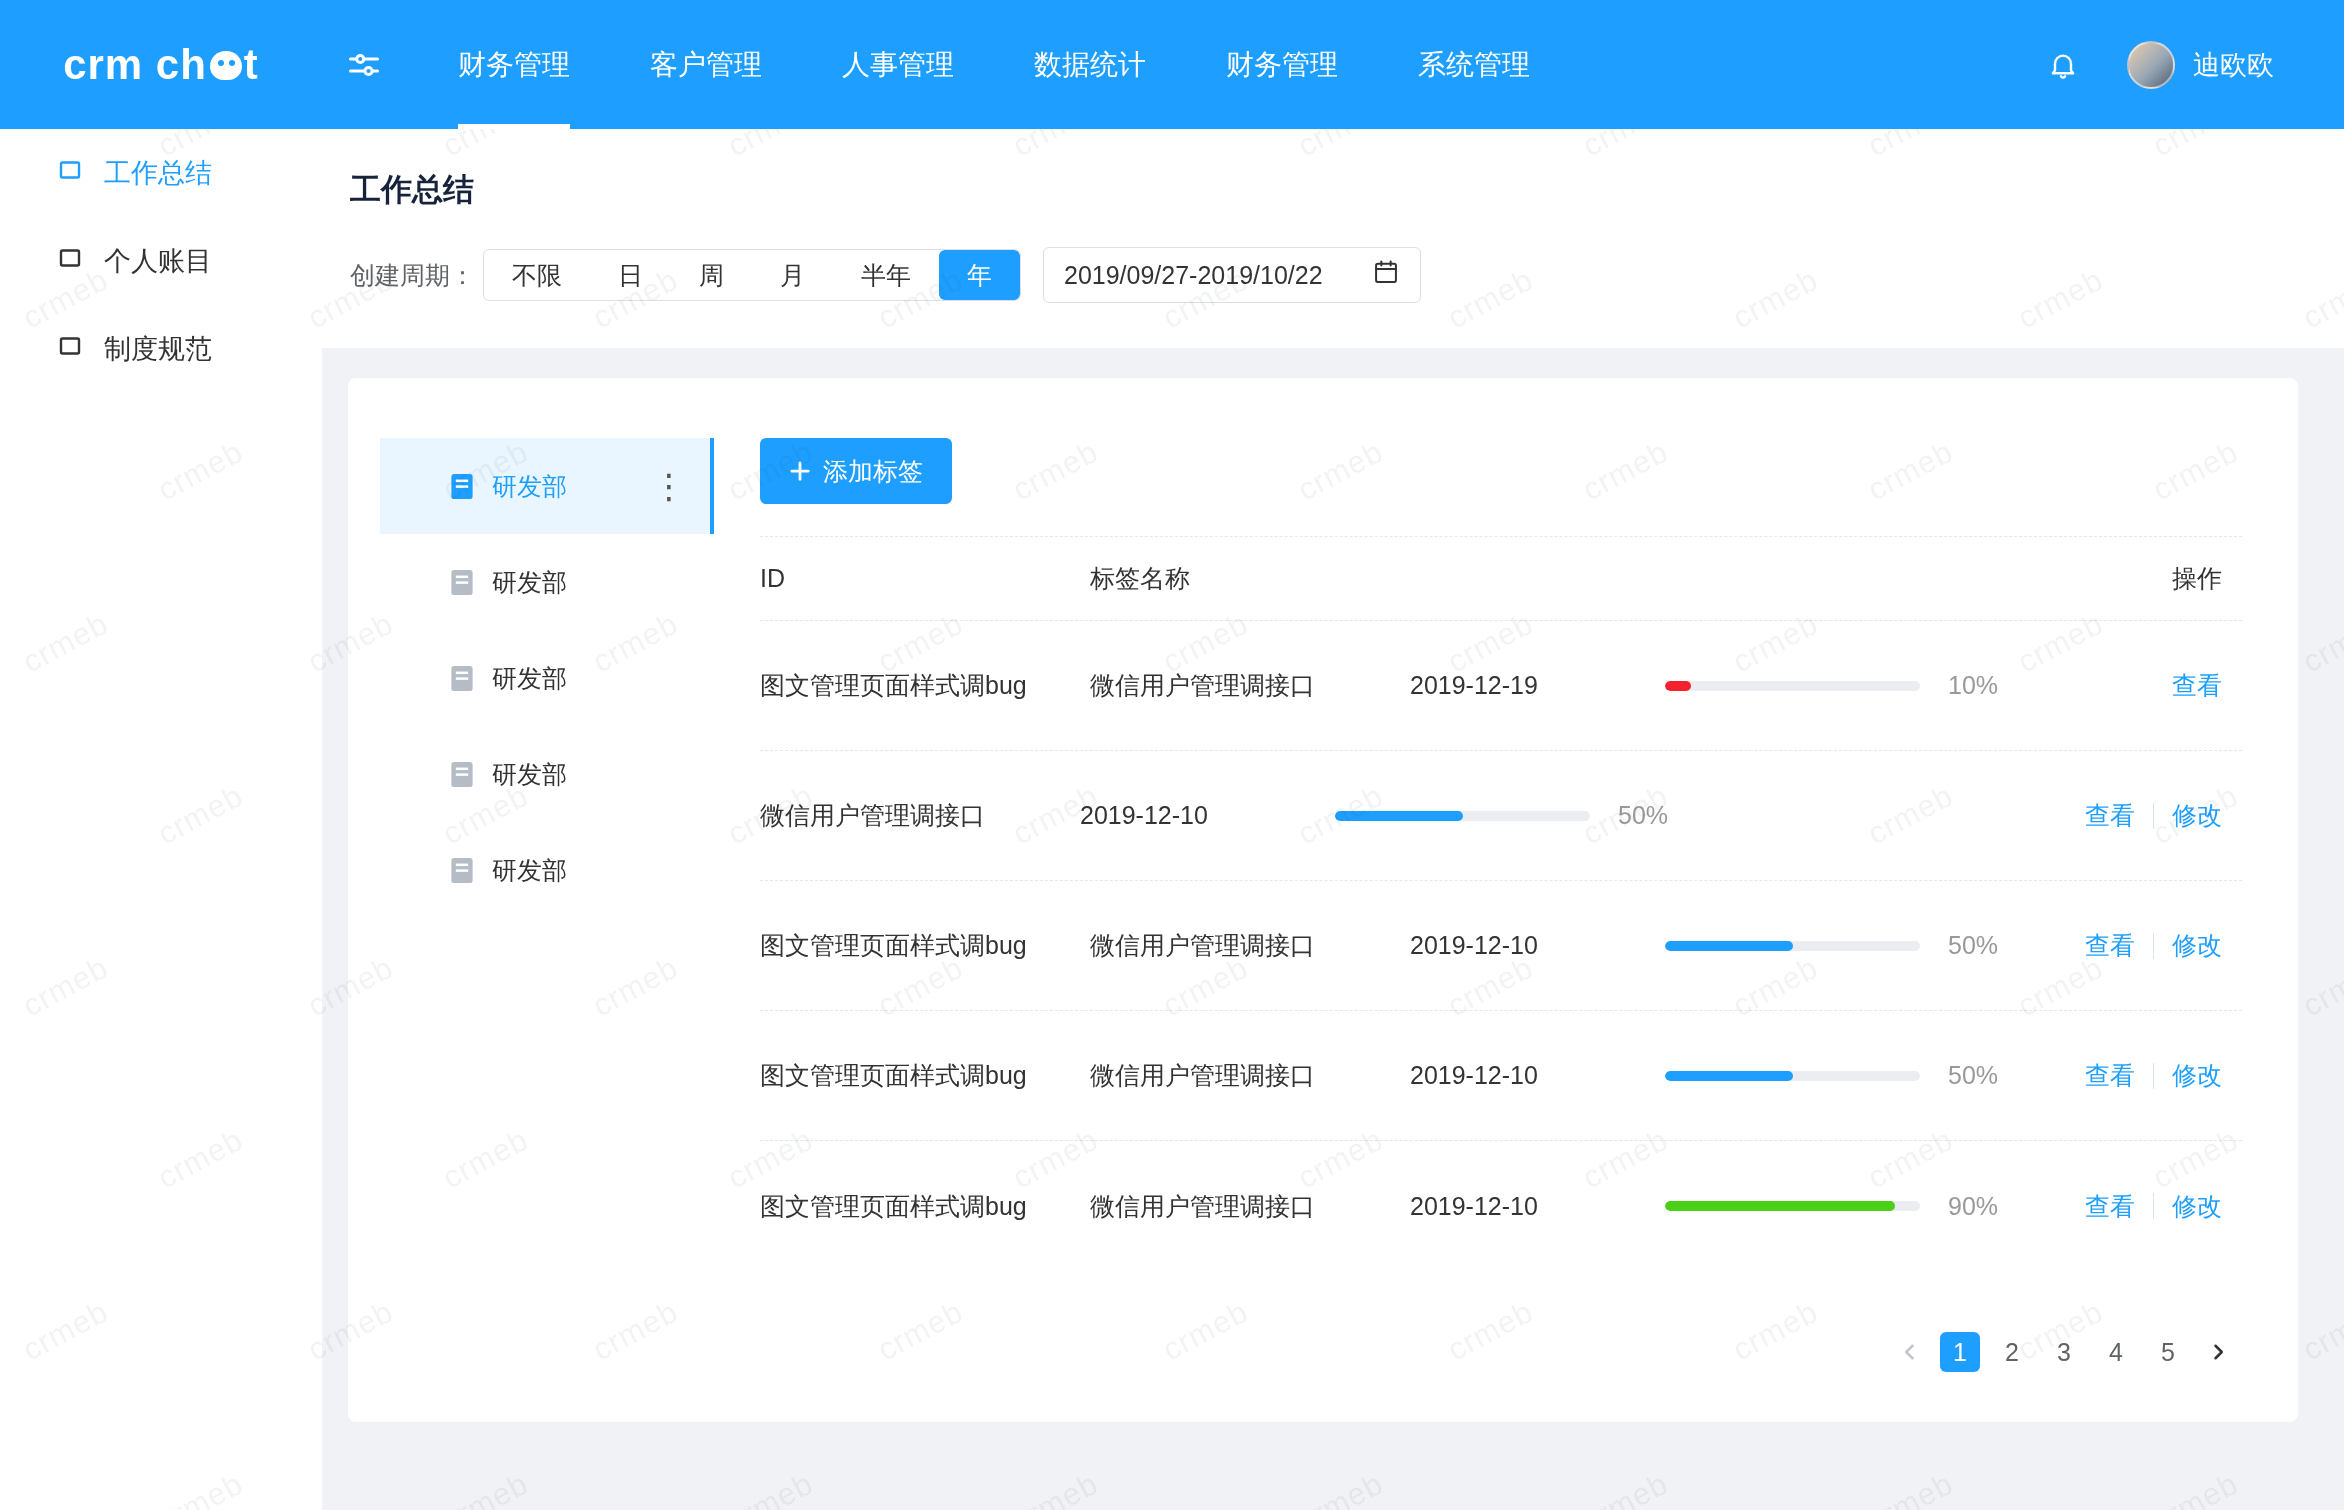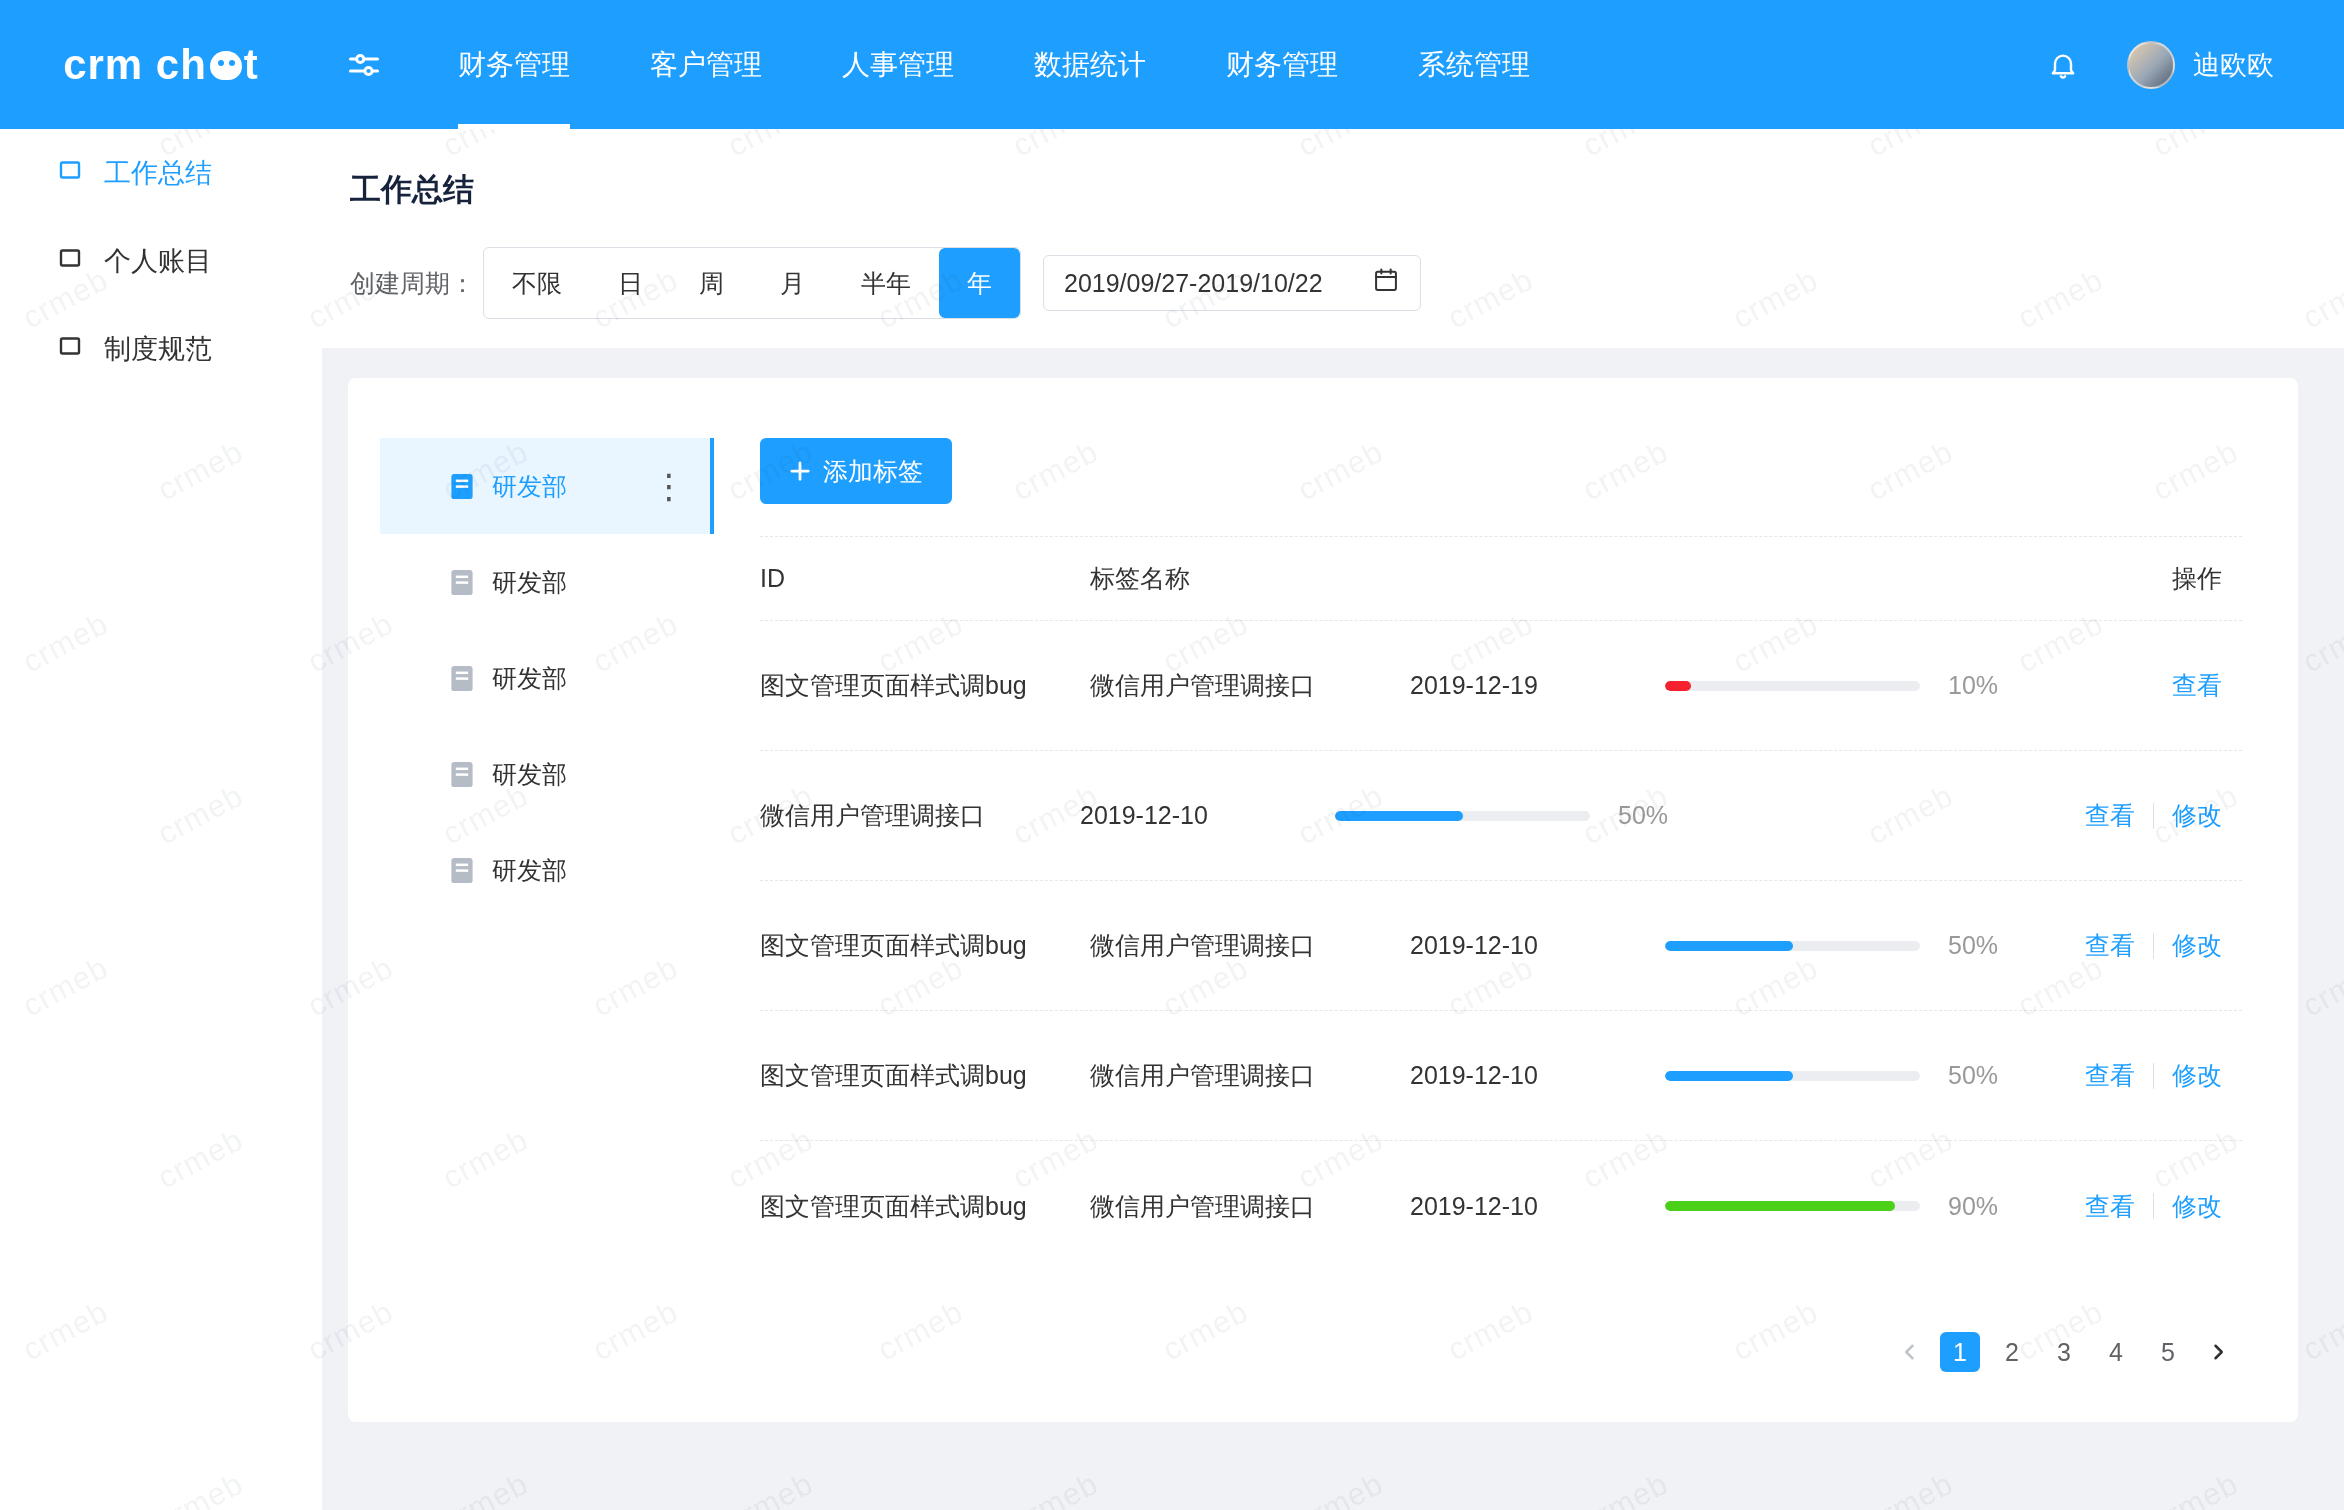--- a/index.html
+++ b/index.html
@@ -55,21 +55,21 @@
   .side-item.active { color:#1E9FFF; }
   .main { flex:1; display:flex; flex-direction:column; min-width:0; }
 
   
   .page-head { background:#fff; height:219px; padding:40px 0 0 28px; }
   .page-title { font-size:31px; font-weight:bold; color:#17233d; }
   .filter-row { display:flex; align-items:center; margin-top:36px; }
   .filter-label { font-size:25px; color:#606266; }
   .seg {
     display:flex; align-items:center; border:1px solid #dcdfe6;
-    border-radius:6px; height:72px; margin-left:8px; overflow:hidden; background:#fff;
+    border-radius:6px; height:52px; margin-left:8px; overflow:hidden; background:#fff;
   }
   .seg-item {
     height:100%; display:flex; align-items:center; padding:0 28px;
     font-size:25px; color:#333; cursor:pointer; white-space:nowrap;
   }
   .seg-item.active { background:#1E9FFF; color:#fff; border-radius:6px; }
   .date-box {
     margin-left:22px; width:378px; height:56px; border:1px solid #dcdfe6;
     border-radius:6px; display:flex; align-items:center; justify-content:space-between;
     padding:0 20px; font-size:25px; color:#333; background:#fff; cursor:pointer;

